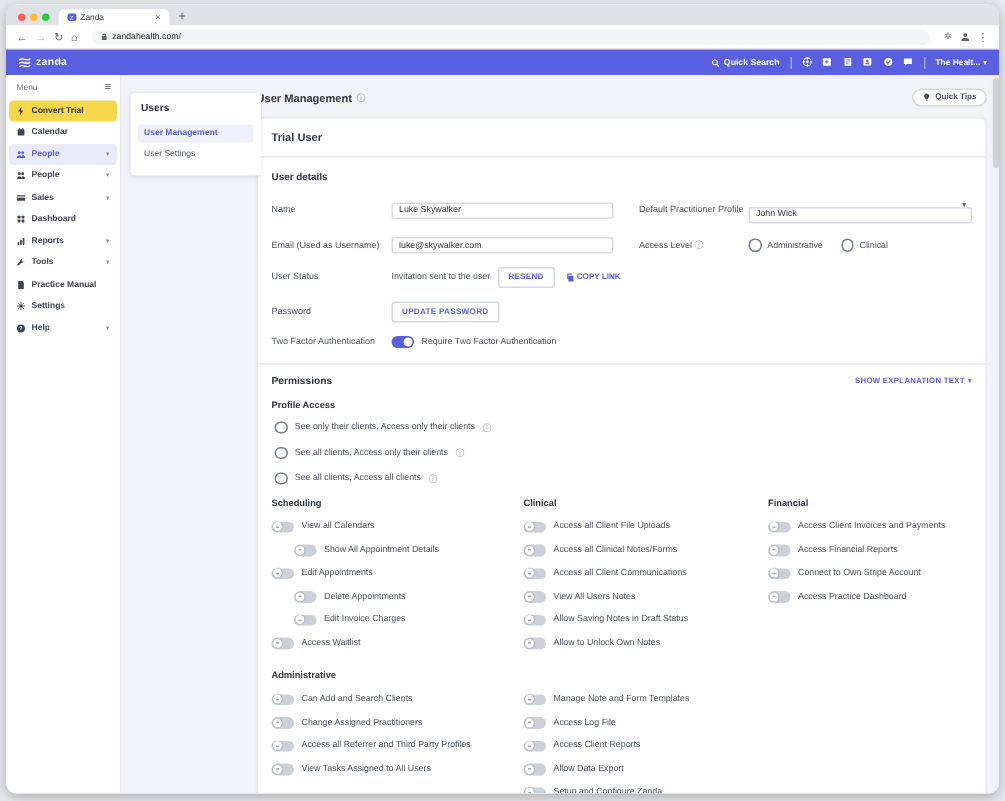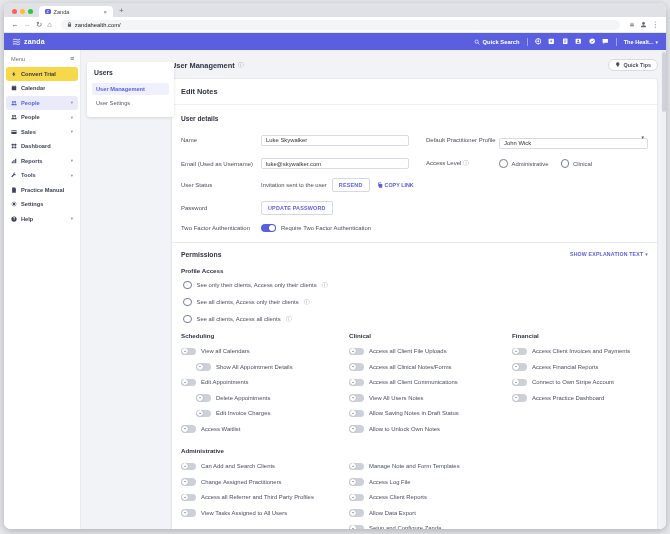--- a/index.html
+++ b/index.html
@@ -320,21 +320,21 @@
             <div class="quicktips">
               <svg viewBox="0 0 16 16" fill="#4a4f5e">
                   <path d="M8 1a5 5 0 0 0-3 9c.6.5 1 1.2 1 2h4c0-.8.4-1.5 1-2a5 5 0 0 0-3-9z"></path>
                   <rect x="6" y="13" width="4" height="1.4" rx=".7"></rect>
                 </svg>
               <span>Quick Tips</span>
             </div>
           </div>
 
           <div class="card">
-            <div class="cardhead">Edit Notes</div>
+            <div class="cardhead">Trial User</div>
             <div class="cardbody">
               <div class="secttitle">User details</div>
 
               <div class="formgrid">
                 <div class="flabel">Name</div>
                 <input class="inp" value="Luke Skywalker" style="">
                 <div class="flabel r">Default Practitioner Profile</div>
                 <div class="selwrap">
                   <input class="inp" readonly="" value="John Wick" style="">
                   <span class="caretd">▾</span>

